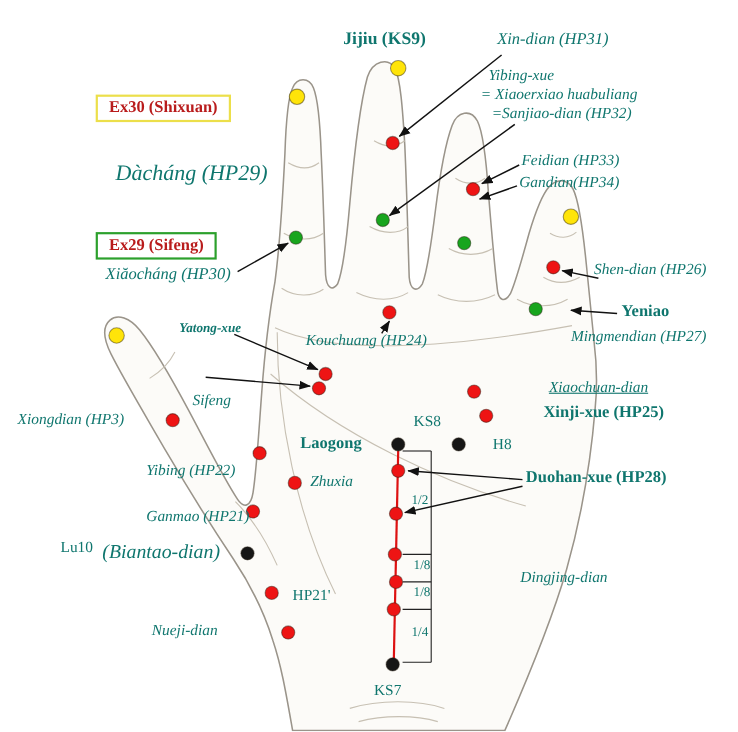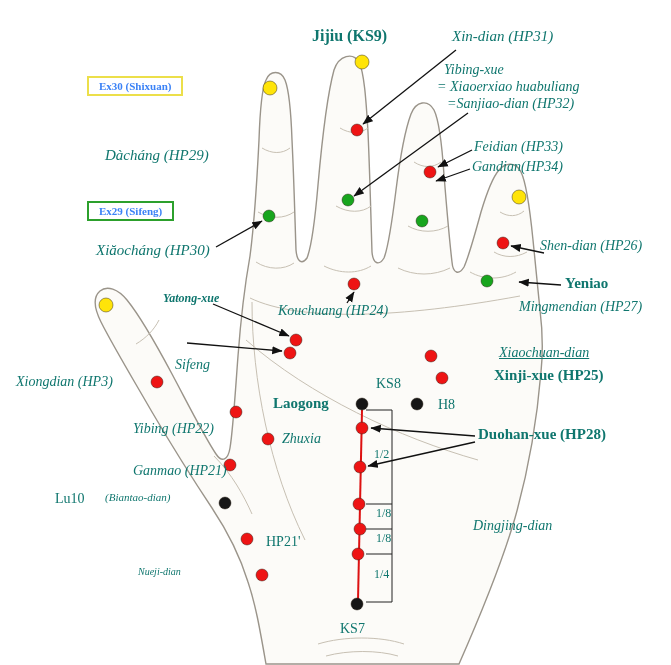--- a/index.html
+++ b/index.html
@@ -11,21 +11,21 @@
   .stage svg { position: absolute; left: 0; top: 0; }
   #labels { position: absolute; left: 0; top: 0; width: 100%; height: 100%; }
   .label { position: absolute; white-space: nowrap; color: #0f766e; line-height: 1.05; }
   .label.bold   { font-weight: bold; font-size: 15px; }
   .label.italic { font-style: italic; font-size: 14px; }
   .label.plain  { font-size: 14px; }
   .label.fraction { font-size: 12px; }
   .boxed-label {
     position: absolute; white-space: nowrap; background: #fff;
     border: 2px solid #ccc; padding: 2px 10px;
-    font-weight: bold; font-size: 11px; color: #3b82f6;
+    font-weight: bold; font-size: 15px; color: #b91c1c; margin-top: 10px;
   }
 </style>
 </head>
 <body>
 
 <div class="stage">
 
   <svg id="scene" width="671" height="665" viewBox="0 0 671 665">
     <defs>
       <marker id="arrowhead" markerWidth="9" markerHeight="8" refX="7.5" refY="3.5" orient="auto">
@@ -154,43 +154,43 @@
   <div id="labels">
     <div class="boxed-label" style="left: 87px; top: 76px; border-color: rgb(236, 223, 74);">Ex30 (Shixuan)</div>
     <div class="boxed-label" style="left: 87px; top: 201px; border-color: rgb(44, 160, 44);">Ex29 (Sifeng)</div>
   <div class="label bold" style="left: 312px; top: 28px; font-size: 16px;">Jijiu (KS9)</div>
       <div class="label italic" style="left: 432px; top: 29px; font-size: 15px; margin-left: 20px;">Xin-dian (HP31)</div>
       <div class="label italic" style="left: 444px; top: 63px; font-size: 14px;">Yibing-xue</div>
       <div class="label italic" style="left: 437px; top: 80px; font-size: 14px;">= Xiaoerxiao huabuliang</div>
       <div class="label italic" style="left: 447px; top: 97px; font-size: 14px;">=Sanjiao-dian (HP32)</div>
       <div class="label italic" style="left: 474px; top: 140px; font-size: 14px;">Feidian (HP33)</div>
       <div class="label italic" style="left: 472px; top: 160px; font-size: 14px;">Gandian(HP34)</div>
-      <div class="label italic" style="left: 105px; top: 148px; font-size: 15px;">Dàcháng (HP29)</div>
+      <div class="label italic" style="left: 105px; top: 148px; font-size: 20px;">Dàcháng (HP29)</div>
       <div class="label italic" style="left: 96px; top: 243px; font-size: 15px;">Xiăocháng (HP30)</div>
       <div class="label italic" style="left: 540px; top: 239px; font-size: 14px;">Shen-dian (HP26)</div>
       <div class="label bold" style="left: 565px; top: 276px; font-size: 15px;">Yeniao</div>
       <div class="label italic" style="left: 519px; top: 300px; font-size: 14px;">Mingmendian (HP27)</div>
       <div class="label italic" style="left: 163px; top: 292px; font-size: 12px; font-weight: bold;">Yatong-xue</div>
       <div class="label italic" style="left: 278px; top: 304px; font-size: 14px;">Kouchuang (HP24)</div>
       <div class="label italic" style="left: 175px; top: 358px; font-size: 14px;">Sifeng</div>
       <div class="label italic" style="left: 16px; top: 375px; font-size: 14px;">Xiongdian (HP3)</div>
       <div class="label bold" style="left: 273px; top: 396px; font-size: 15px;">Laogong</div>
       <div class="label plain" style="left: 376px; top: 377px; font-size: 14px;">KS8</div>
-      <div class="label plain" style="left: 438px; top: 398px; font-size: 14px;">H8</div>
+      <div class="label plain" style="left: 448px; top: 398px; font-size: 14px;">H8</div>
       <div class="label italic" style="left: 499px; top: 346px; font-size: 14px; text-decoration: underline;">Xiaochuan-dian</div>
       <div class="label bold" style="left: 494px; top: 368px; font-size: 15px;">Xinji-xue (HP25)</div>
       <div class="label italic" style="left: 133px; top: 422px; font-size: 14px;">Yibing (HP22)</div>
       <div class="label italic" style="left: 282px; top: 432px; font-size: 14px;">Zhuxia</div>
       <div class="label bold" style="left: 478px; top: 427px; font-size: 15px;">Duohan-xue (HP28)</div>
       <div class="label italic" style="left: 133px; top: 464px; font-size: 14px;">Ganmao (HP21)</div>
       <div class="label plain" style="left: 55px; top: 492px; font-size: 14px;">Lu10</div>
-      <div class="label italic" style="left: 93px; top: 492px; font-size: 11px; margin-left: 12px;">(Biantao-dian)</div>
+      <div class="label italic" style="left: 93px; top: 492px; font-size: 18px;">(Biantao-dian)</div>
       <div class="label plain" style="left: 266px; top: 535px; font-size: 14px;">HP21'</div>
       <div class="label italic" style="left: 473px; top: 519px; font-size: 14px;">Dingjing-dian</div>
-      <div class="label italic" style="left: 138px; top: 567px; font-size: 10px;">Nueji-dian</div>
+      <div class="label italic" style="left: 138px; top: 567px; font-size: 14px;">Nueji-dian</div>
       <div class="label plain" style="left: 340px; top: 622px; font-size: 14px;">KS7</div>
       <div class="label fraction" style="left: 374px; top: 448px; font-size: 12px;">1/2</div>
       <div class="label fraction" style="left: 376px; top: 507px; font-size: 12px;">1/8</div>
       <div class="label fraction" style="left: 376px; top: 532px; font-size: 12px;">1/8</div>
       <div class="label fraction" style="left: 374px; top: 568px; font-size: 12px;">1/4</div>
     </div>
 
 </div>
 
 </body></html>

